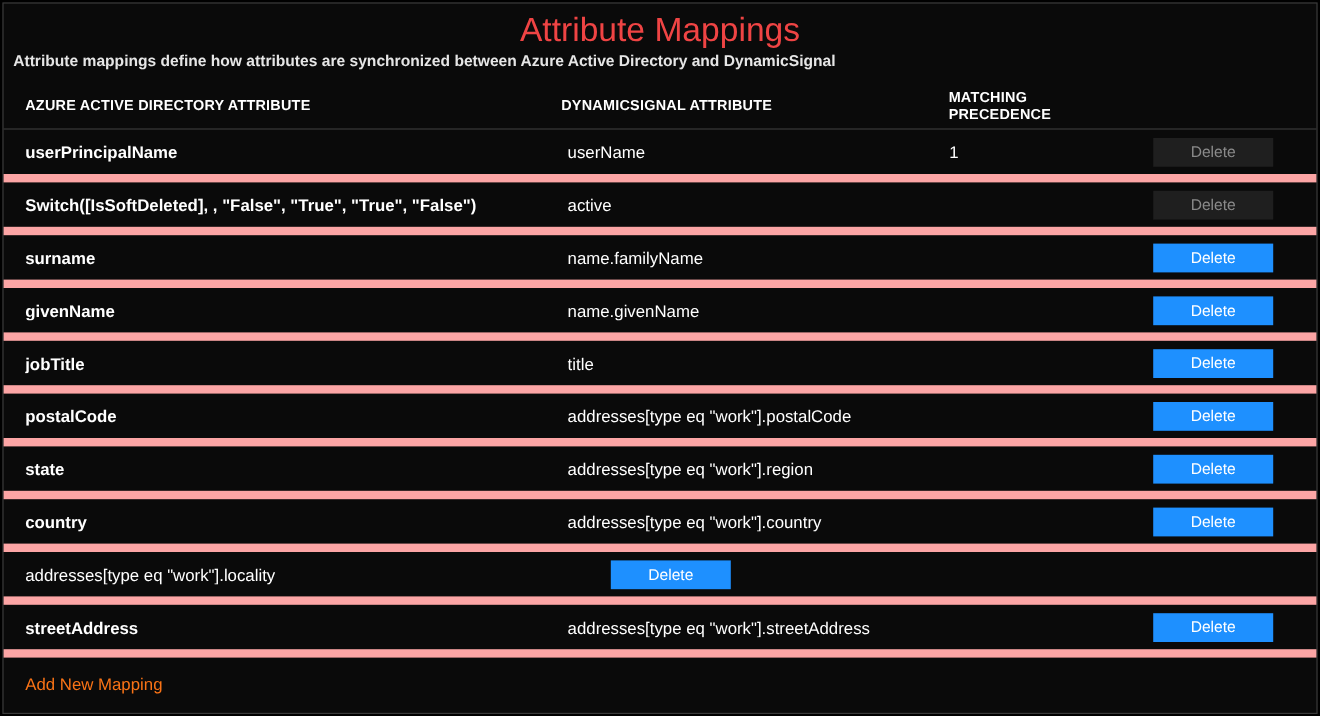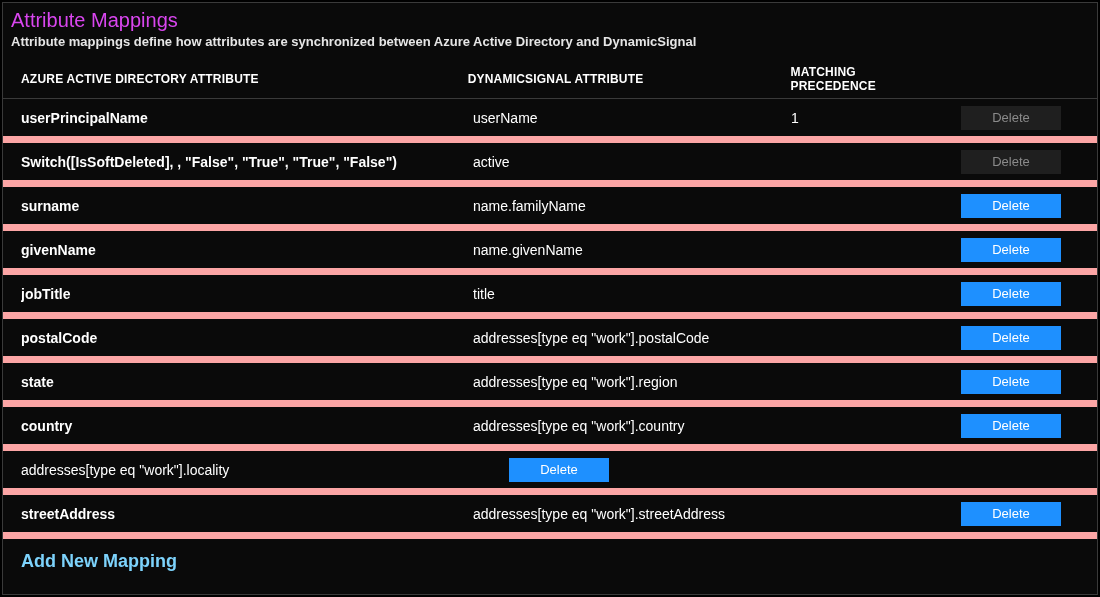--- a/index.html
+++ b/index.html
@@ -17,24 +17,25 @@
     height: 593px;
     margin: 2px;
     border: 1px solid #3a3a3a;
     background: #0a0a0a;
     position: relative;
   }
   .header-area {
     padding: 6px 8px 10px 8px;
   }
   .page-title {
-    font-size: 20px;
+    font-size: 28px;
     font-weight: 400;
-    color: #d946ef;
+    color: #ef4444;
     margin-bottom: 2px;
+    text-align: center;
   }
   .page-subtitle {
     font-size: 13px;
     font-weight: 700;
     color: #e6e6e6;
   }
   .table {
     width: 100%;
   }
   .thead-row, .tbody-row, .footer-row {
@@ -92,23 +93,23 @@
   .btn-disabled {
     background: #1f1f1f;
     color: #8a8a8a;
     cursor: default;
   }
   .btn-primary {
     background: #1e90ff;
     color: #ffffff;
   }
   .footer-link {
-    font-size: 18px;
-    font-weight: 700;
-    color: #7dd3fc;
+    font-size: 14px;
+    font-weight: 400;
+    color: #f97316;
     cursor: pointer;
   }
 </style>
 </head>
 <body>
 
 <div class="panel">
 
   <div class="header-area">
     <h1 class="page-title">Attribute Mappings</h1>

